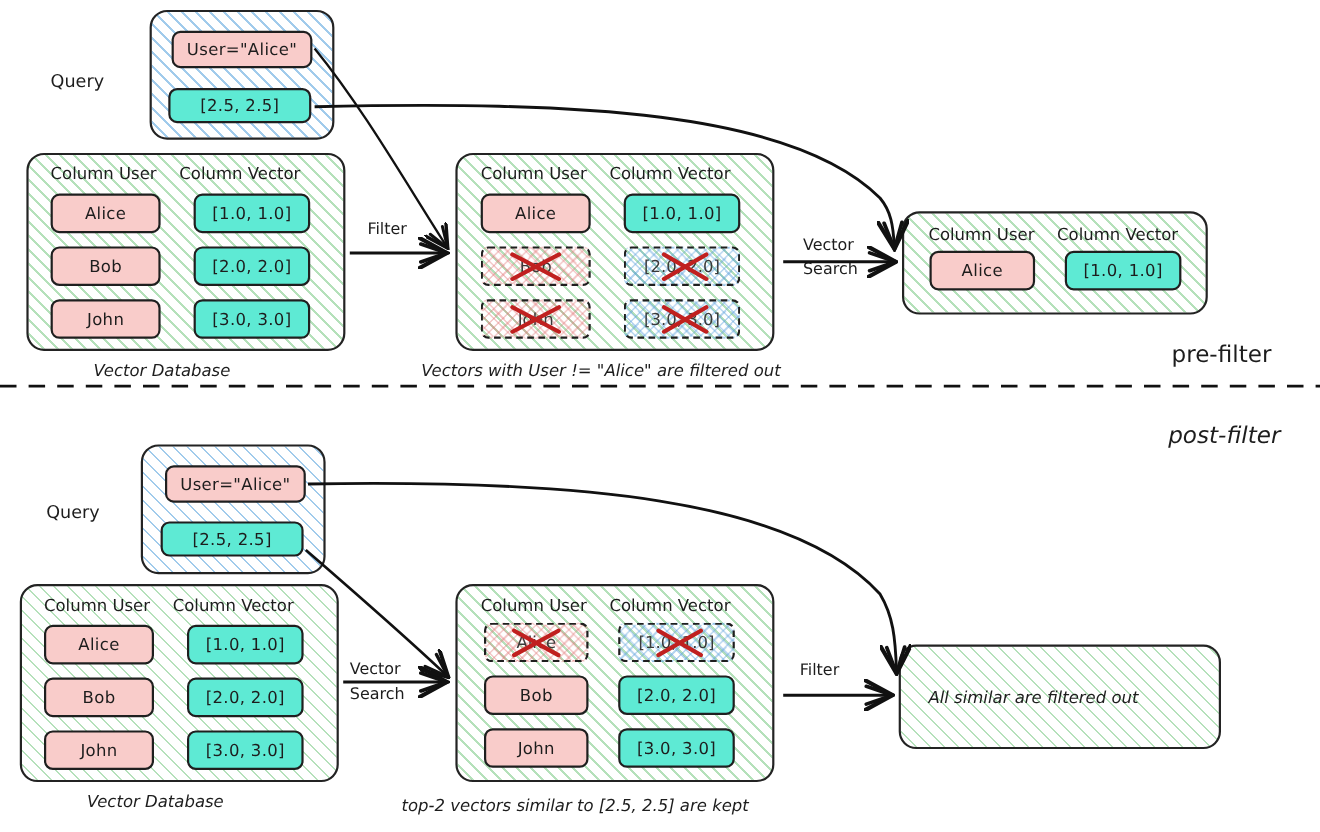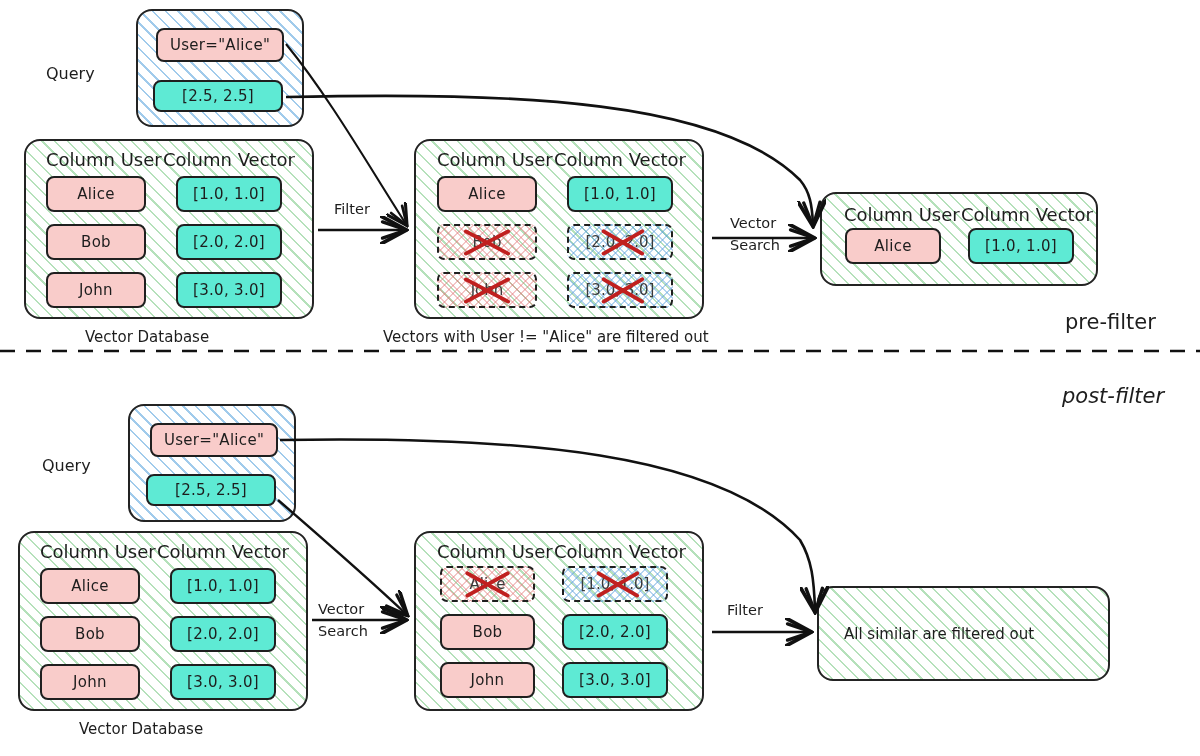--- a/index.html
+++ b/index.html
@@ -72,22 +72,22 @@
     pointer-events:none;
   }
 
   
   .lbl{
     position:absolute;
     white-space:nowrap;
     font-size:15px;
     color:#1d1d1d;
   }
-  .lbl-col{ font-size:18px; }
-  .lbl-caption{ font-size:15px; }
+  .lbl-col{ font-size:15px; }
+  .lbl-caption{ font-size:15px;font-style:italic; }
   .lbl-phase{ font-size:21px; }
   .lbl-query{ font-size:16px; }
   .lbl-arrow{ font-size:14.5px; line-height:18px; text-align:center;}
 
   svg.overlay{position:absolute;left:0;top:0;width:1200px;height:756px;pointer-events:none;overflow:visible;}
 </style>
 </head>
 <body>
 
 <div id="stage">
@@ -197,20 +197,21 @@
       <path d="M36 6 L76 31 M76 6 L36 31" stroke="#c0201f" stroke-width="4.2" fill="none" stroke-linecap="round"></path>
     </svg>
   </div>
 
   <div class="cell cell-pink" style="left:440px;top:614px;width:95px;height:36px;">Bob</div>
   <div class="cell cell-blue" style="left:562px;top:614px;width:106px;height:36px;">[2.0, 2.0]</div>
 
   <div class="cell cell-pink" style="left:440px;top:662px;width:95px;height:36px;">John</div>
   <div class="cell cell-blue" style="left:562px;top:662px;width:106px;height:36px;">[3.0, 3.0]</div>
 
+  <div class="lbl lbl-caption" style="left:365px;top:723px;">top-2 vectors similar to [2.5, 2.5] are kept</div>
 
   <div class="panel panel-green" style="left:817px;top:586px;width:293px;height:95px;"></div>
   <div class="lbl lbl-caption" style="left:844px;top:625px;">All similar are filtered out</div>
 
   <div class="lbl lbl-arrow" style="left:318px;top:600px;">Vector</div>
   <div class="lbl lbl-arrow" style="left:318px;top:622px;">Search</div>
   <div class="lbl lbl-arrow" style="left:727px;top:601px;">Filter</div>
 
   <svg class="overlay">
     <defs>

